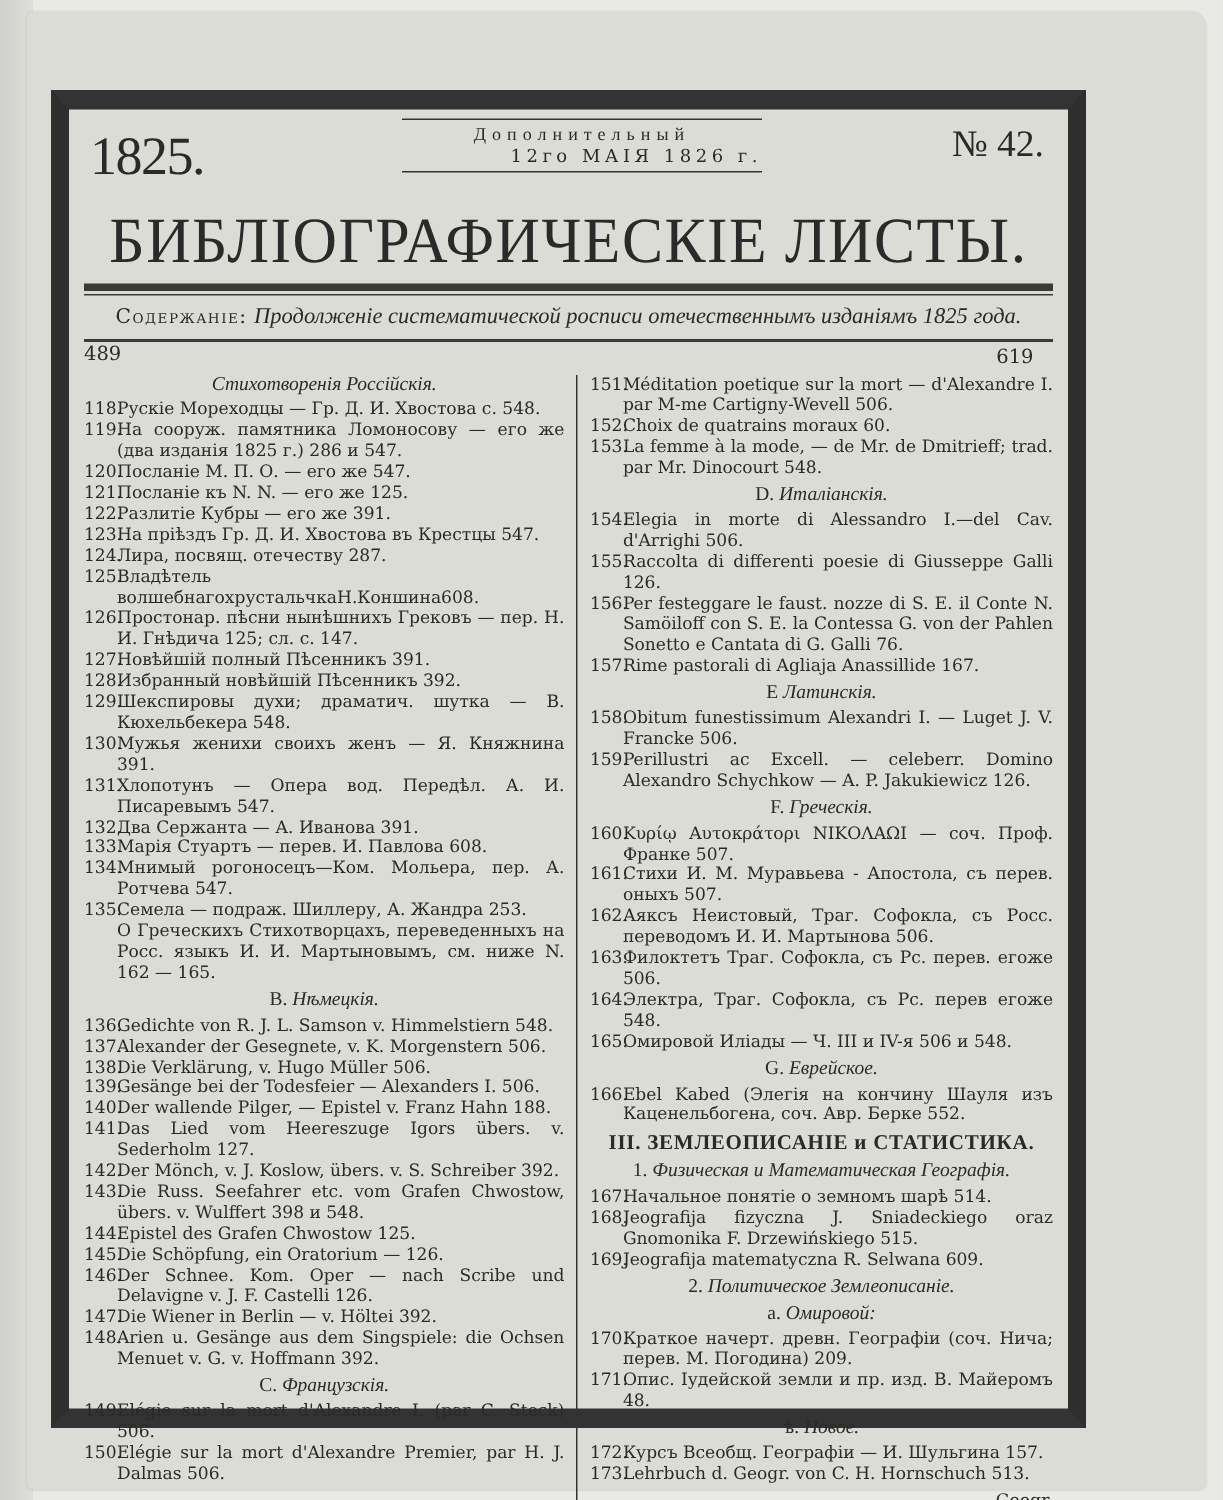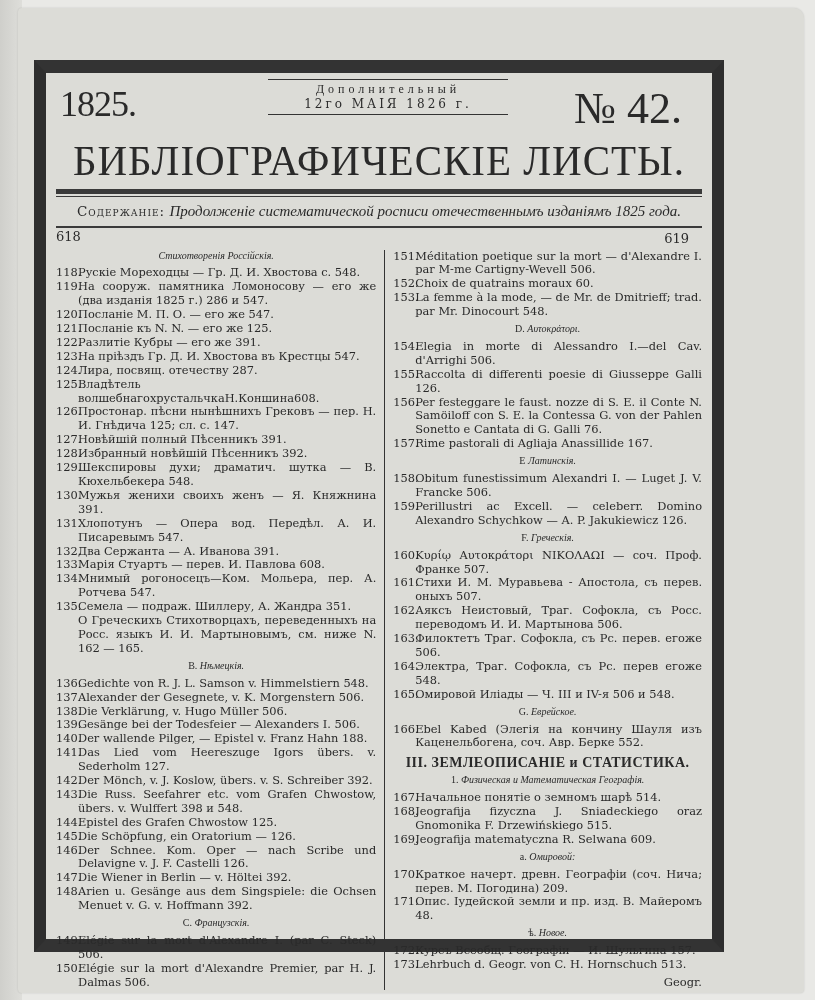--- a/index.html
+++ b/index.html
@@ -25,49 +25,49 @@
     border-left: 12px solid #2e2e2e;
     border-right: 12px solid #2e2e2e;
     border-top: 13px solid #333;
     border-bottom: 13px solid #333;
     box-sizing: border-box;
   }
   .inner { position: absolute; left: 10px; right: 10px; top: 0; bottom: 0; }
 
   .hdr { position: relative; height: 62px; }
   .year { position: absolute; left: 4px; top: 10px; font-size: 36px; font-family: "Liberation Serif", serif; letter-spacing: -1px; }
-  .num { position: absolute; right: 20px; top: 10px; font-size: 44px; font-family: "Liberation Serif", serif; }
+  .num { position: absolute; right: 6px; top: 10px; font-size: 25px; font-family: "Liberation Serif", serif; }
   .supp {
     position: absolute; left: 212px; width: 240px; top: 6px;
     border-top: 1.5px solid #333; border-bottom: 1.5px solid #333;
     text-align: center; padding: 2px 0 3px;
   }
   .supp .l1 { font-size: 12px; letter-spacing: 4px; font-family: Liberation Serif, serif; }
-  .supp .l2 { font-size: 12px; letter-spacing: 3px; }
+  .supp .l2 { font-size: 12px; letter-spacing: 3px; text-align: right; }
   .title {
     text-align: center; font-family: "Liberation Serif", serif;
     font-size: 41px; letter-spacing: 1px; margin-top: 0px; line-height: 50px;
     transform: scaleY(1.05);
   }
   .rule-thick { height: 5px; background: #3a3a3a; margin: 4px 0 0; }
   .rule-thin { height: 1px; background: #3a3a3a; margin: 2px 0 0; }
   .contents {
     text-align: center; font-size: 13.5px; line-height: 17px; margin-top: 6px; padding: 0 4px;
   }
   .contents .lbl { font-variant: small-caps; letter-spacing: 1px; margin-top: 44px; }
   .contents .txt { font-style: italic; font-family: "Liberation Serif", serif; font-size: 15px; }
   .rule-sep { height: 1.5px; background: #3a3a3a; margin-top: 6px; }
 
   .cols { position: relative; display: flex; margin-top: 2px; }
   .col { position: relative; font-size: 11.4px; line-height: 13.9px; }
   .col.left { width: 334px; padding-right: 8px; }
   .col.right { width: 322px; padding-left: 8px; border-left: 1px solid #333; margin-top: 20px; }
   .pgnum { font-size: 13px; height: 16px; }
   .pgnum.r { text-align: right; position: absolute; right: 13px; top: -18px; }
-  .sec { text-align: center; font-style: italic; font-size: 10px; margin: 3px 0 4px; font-family: "Liberation Serif", serif; }
+  .sec { text-align: center; font-style: italic; font-size: 13px; margin: 3px 0 4px; font-family: "Liberation Serif", serif; }
   .sec.big { font-style: normal; font-size: 14px; font-weight: bold; letter-spacing: 0.5px; margin: 6px 0 3px; }
   .sec .letter { font-style: normal; }
   .entry { padding-left: 22px; text-indent: -22px; text-align: justify; }
   .entry .n { display: inline-block; width: 22px; text-indent: 0; }
   .foot { text-align: right; font-size: 11.5px; margin-top: 4px; }
 </style>
 </head>
 <body>
 
 <div class="left-strip"></div>
@@ -87,40 +87,40 @@
     <div class="rule-thick"></div>
     <div class="rule-thin"></div>
     <div class="contents">
       <span class="lbl">Содержаніе:</span>
       <span class="txt">Продолженіе систематической росписи отечественнымъ изданіямъ 1825 года.</span>
     </div>
     <div class="rule-sep"></div>
 
     <div class="cols">
       <div class="col left" id="colL">
-        <div class="pgnum">618</div>
+        <div class="pgnum">489</div>
       <div class="sec"><span>Стихотворенія Россійскія.</span></div>
           <div class="entry"><span class="n">118.</span><span>Рускіе Мореходцы — Гр. Д. И. Хвостова с. 548.</span></div>
           <div class="entry"><span class="n">119.</span><span>На сооруж. памятника Ломоносову — его же (два изданія 1825 г.) 286 и 547.</span></div>
           <div class="entry"><span class="n">120.</span><span>Посланіе М. П. О. — его же 547.</span></div>
           <div class="entry"><span class="n">121.</span><span>Посланіе къ N. N. — его же 125.</span></div>
           <div class="entry"><span class="n">122.</span><span>Разлитіе Кубры — его же 391.</span></div>
           <div class="entry"><span class="n">123.</span><span>На пріѣздъ Гр. Д. И. Хвостова въ Крестцы 547.</span></div>
           <div class="entry"><span class="n">124.</span><span>Лира, посвящ. отечеству 287.</span></div>
           <div class="entry"><span class="n">125.</span><span>Владѣтель волшебнагохрустальчкаН.Коншина608.</span></div>
           <div class="entry"><span class="n">126.</span><span>Простонар. пѣсни нынѣшнихъ Грековъ — пер. Н. И. Гнѣдича 125; сл. с. 147.</span></div>
           <div class="entry"><span class="n">127.</span><span>Новѣйшій полный Пѣсенникъ 391.</span></div>
           <div class="entry"><span class="n">128.</span><span>Избранный новѣйшій Пѣсенникъ 392.</span></div>
           <div class="entry"><span class="n">129.</span><span>Шекспировы духи; драматич. шутка — В. Кюхельбекера 548.</span></div>
           <div class="entry"><span class="n">130.</span><span>Мужья женихи своихъ женъ — Я. Княжнина 391.</span></div>
           <div class="entry"><span class="n">131.</span><span>Хлопотунъ — Опера вод. Передѣл. А. И. Писаревымъ 547.</span></div>
           <div class="entry"><span class="n">132.</span><span>Два Сержанта — А. Иванова 391.</span></div>
           <div class="entry"><span class="n">133.</span><span>Марія Стуартъ — перев. И. Павлова 608.</span></div>
           <div class="entry"><span class="n">134.</span><span>Мнимый рогоносецъ—Ком. Мольера, пер. А. Ротчева 547.</span></div>
-          <div class="entry"><span class="n">135.</span><span>Семела — подраж. Шиллеру, А. Жандра 351.</span></div>
+          <div class="entry"><span class="n">135.</span><span>Семела — подраж. Шиллеру, А. Жандра 253.</span></div>
           <div class="entry"><span class="n"></span><span>О Греческихъ Стихотворцахъ, переведенныхъ на Росс. языкъ И. И. Мартыновымъ, см. ниже N. 162 — 165.</span></div>
           <div class="sec"><span class="letter">B.</span> <span>Нѣмецкія.</span></div>
           <div class="entry"><span class="n">136.</span><span>Gedichte von R. J. L. Samson v. Himmelstiern 548.</span></div>
           <div class="entry"><span class="n">137.</span><span>Alexander der Gesegnete, v. K. Morgenstern 506.</span></div>
           <div class="entry"><span class="n">138.</span><span>Die Verklärung, v. Hugo Müller 506.</span></div>
           <div class="entry"><span class="n">139.</span><span>Gesänge bei der Todesfeier — Alexanders I. 506.</span></div>
           <div class="entry"><span class="n">140.</span><span>Der wallende Pilger, — Epistel v. Franz Hahn 188.</span></div>
           <div class="entry"><span class="n">141.</span><span>Das Lied vom Heereszuge Igors übers. v. Sederholm 127.</span></div>
           <div class="entry"><span class="n">142.</span><span>Der Mönch, v. J. Koslow, übers. v. S. Schreiber 392.</span></div>
           <div class="entry"><span class="n">143.</span><span>Die Russ. Seefahrer etc. vom Grafen Chwostow, übers. v. Wulffert 398 и 548.</span></div>
@@ -131,21 +131,21 @@
           <div class="entry"><span class="n">148.</span><span>Arien u. Gesänge aus dem Singspiele: die Ochsen Menuet v. G. v. Hoffmann 392.</span></div>
           <div class="sec"><span class="letter">C.</span> <span>Французскія.</span></div>
           <div class="entry"><span class="n">149.</span><span>Elégie sur la mort d'Alexandre I. (par C. Steck) 506.</span></div>
           <div class="entry"><span class="n">150.</span><span>Elégie sur la mort d'Alexandre Premier, par H. J. Dalmas 506.</span></div>
         </div>
       <div class="col right" id="colR">
         <div class="pgnum r">619</div>
       <div class="entry"><span class="n">151.</span><span>Méditation poetique sur la mort — d'Alexandre I. par M-me Cartigny-Wevell 506.</span></div>
           <div class="entry"><span class="n">152.</span><span>Choix de quatrains moraux 60.</span></div>
           <div class="entry"><span class="n">153.</span><span>La femme à la mode, — de Mr. de Dmitrieff; trad. par Mr. Dinocourt 548.</span></div>
-          <div class="sec"><span class="letter">D.</span> <span>Αυτοκράτορι.</span></div>
+          <div class="sec"><span class="letter">D.</span> <span>Италіанскія.</span></div>
           <div class="entry"><span class="n">154.</span><span>Elegia in morte di Alessandro I.—del Cav. d'Arrighi 506.</span></div>
           <div class="entry"><span class="n">155.</span><span>Raccolta di differenti poesie di Giusseppe Galli 126.</span></div>
           <div class="entry"><span class="n">156.</span><span>Per festeggare le faust. nozze di S. E. il Conte N. Samöiloff con S. E. la Contessa G. von der Pahlen Sonetto e Cantata di G. Galli 76.</span></div>
           <div class="entry"><span class="n">157.</span><span>Rime pastorali di Agliaja Anassillide 167.</span></div>
           <div class="sec"><span class="letter">E</span> <span>Латинскія.</span></div>
           <div class="entry"><span class="n">158.</span><span>Obitum funestissimum Alexandri I. — Luget J. V. Francke 506.</span></div>
           <div class="entry"><span class="n">159.</span><span>Perillustri ac Excell. — celeberr. Domino Alexandro Schychkow — A. P. Jakukiewicz 126.</span></div>
           <div class="sec"><span class="letter">F.</span> <span>Греческія.</span></div>
           <div class="entry"><span class="n">160.</span><span>Κυρίῳ Αυτοκράτορι ΝΙΚΟΛΑΩΙ — соч. Проф. Франке 507.</span></div>
           <div class="entry"><span class="n">161.</span><span>Стихи И. М. Муравьева - Апостола, съ перев. оныхъ 507.</span></div>
@@ -153,20 +153,21 @@
           <div class="entry"><span class="n">163.</span><span>Филоктетъ Траг. Софокла, съ Рс. перев. егоже 506.</span></div>
           <div class="entry"><span class="n">164.</span><span>Электра, Траг. Софокла, съ Рс. перев егоже 548.</span></div>
           <div class="entry"><span class="n">165.</span><span>Омировой Иліады — Ч. III и IV-я 506 и 548.</span></div>
           <div class="sec"><span class="letter">G.</span> <span>Еврейское.</span></div>
           <div class="entry"><span class="n">166.</span><span>Ebel Kabed (Элегія на кончину Шауля изъ Каценельбогена, соч. Авр. Берке 552.</span></div>
           <div class="sec big"><span>III. ЗЕМЛЕОПИСАНІЕ и СТАТИСТИКА.</span></div>
           <div class="sec"><span class="letter">1.</span> <span>Физическая и Математическая Географія.</span></div>
           <div class="entry"><span class="n">167.</span><span>Начальное понятіе о земномъ шарѣ 514.</span></div>
           <div class="entry"><span class="n">168.</span><span>Jeografija fizyczna J. Sniadeckiego oraz Gnomonika F. Drzewińskiego 515.</span></div>
           <div class="entry"><span class="n">169.</span><span>Jeografija matematyczna R. Selwana 609.</span></div>
+          <div class="sec"><span class="letter">2.</span> <span>Политическое Землеописаніе.</span></div>
           <div class="sec"><span class="letter">a.</span> <span>Омировой:</span></div>
           <div class="entry"><span class="n">170.</span><span>Краткое начерт. древн. Географіи (соч. Нича; перев. М. Погодина) 209.</span></div>
           <div class="entry"><span class="n">171.</span><span>Опис. Іудейской земли и пр. изд. В. Майеромъ 48.</span></div>
           <div class="sec"><span class="letter">ѣ.</span> <span>Новое.</span></div>
           <div class="entry"><span class="n">172.</span><span>Курсъ Всеобщ. Географіи — И. Шульгина 157.</span></div>
           <div class="entry"><span class="n">173.</span><span>Lehrbuch d. Geogr. von C. H. Hornschuch 513.</span></div>
           <div class="foot">Geogr.</div>
         </div>
     </div>
   </div>

